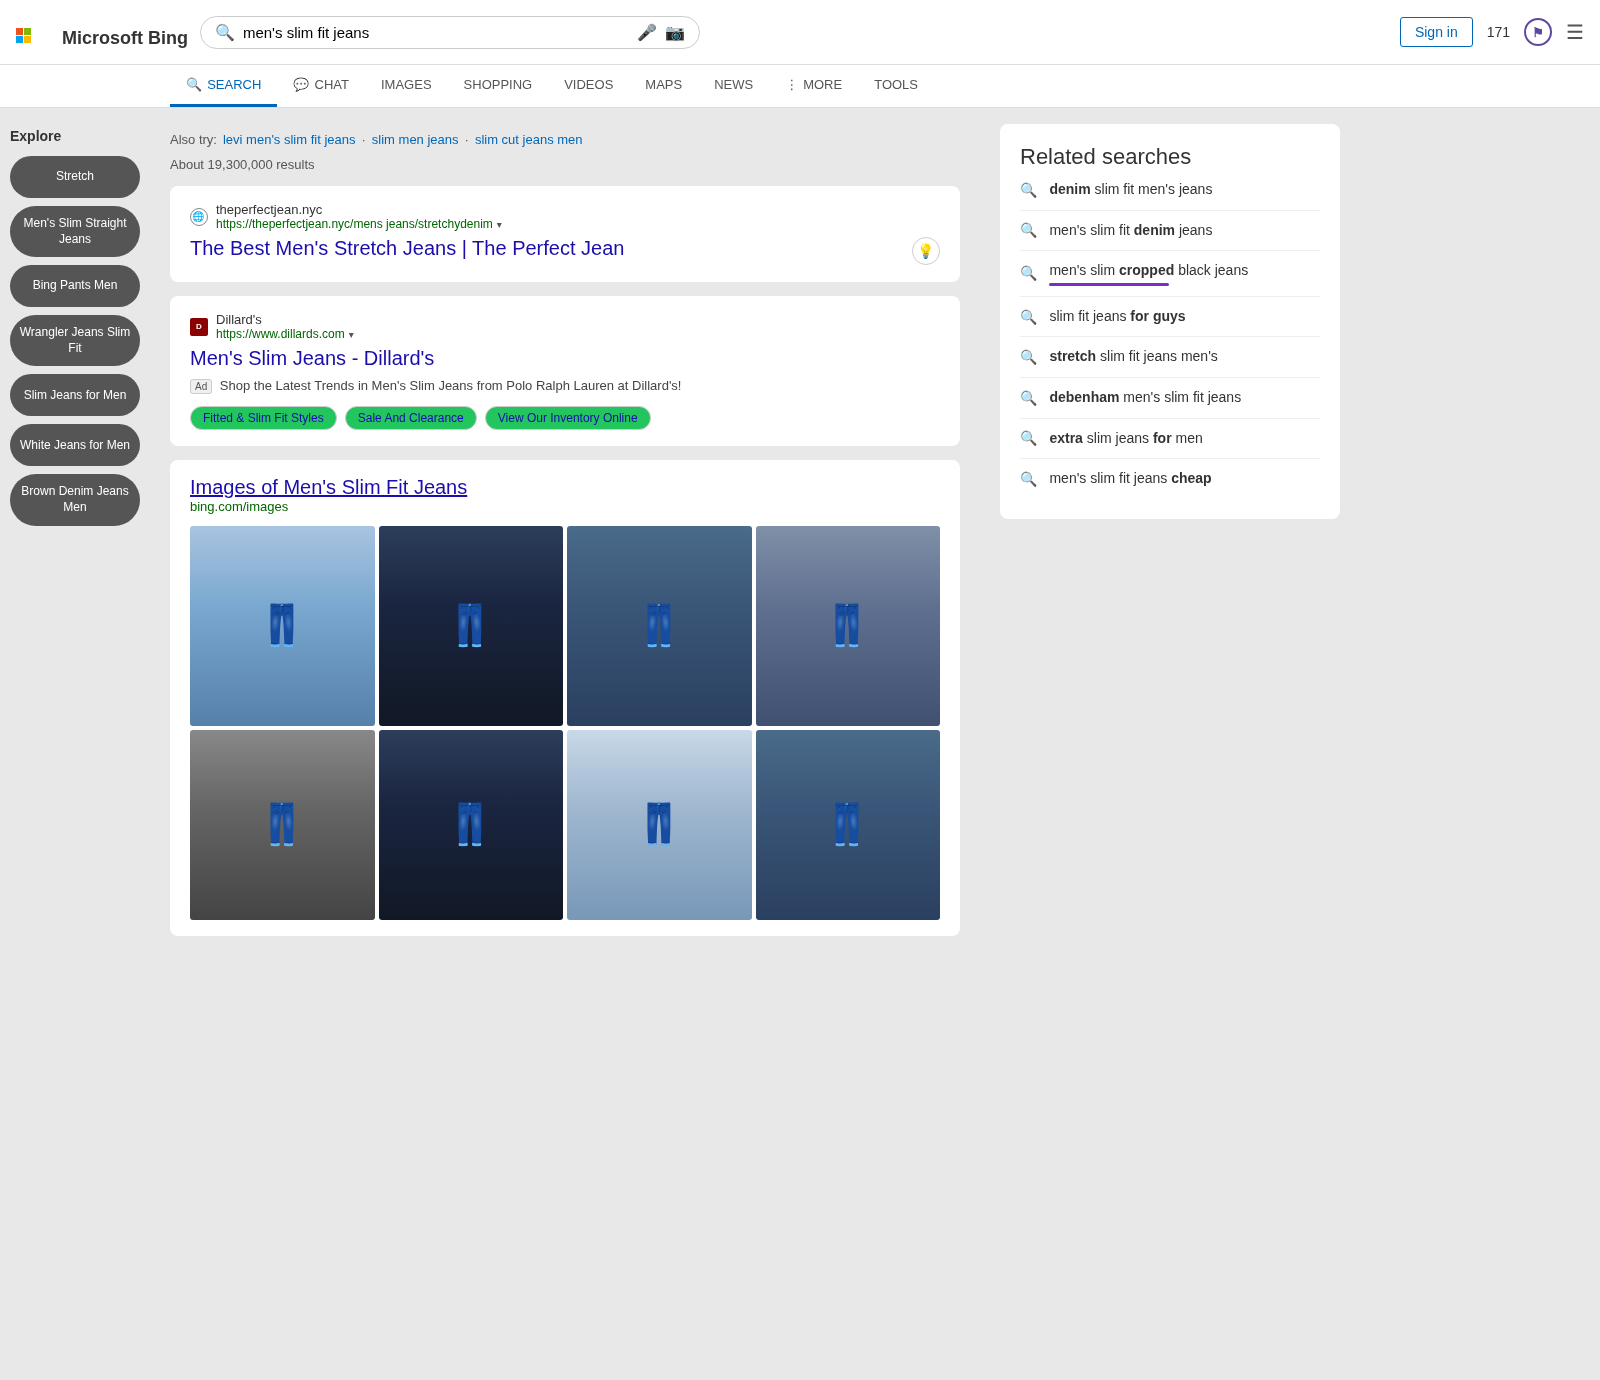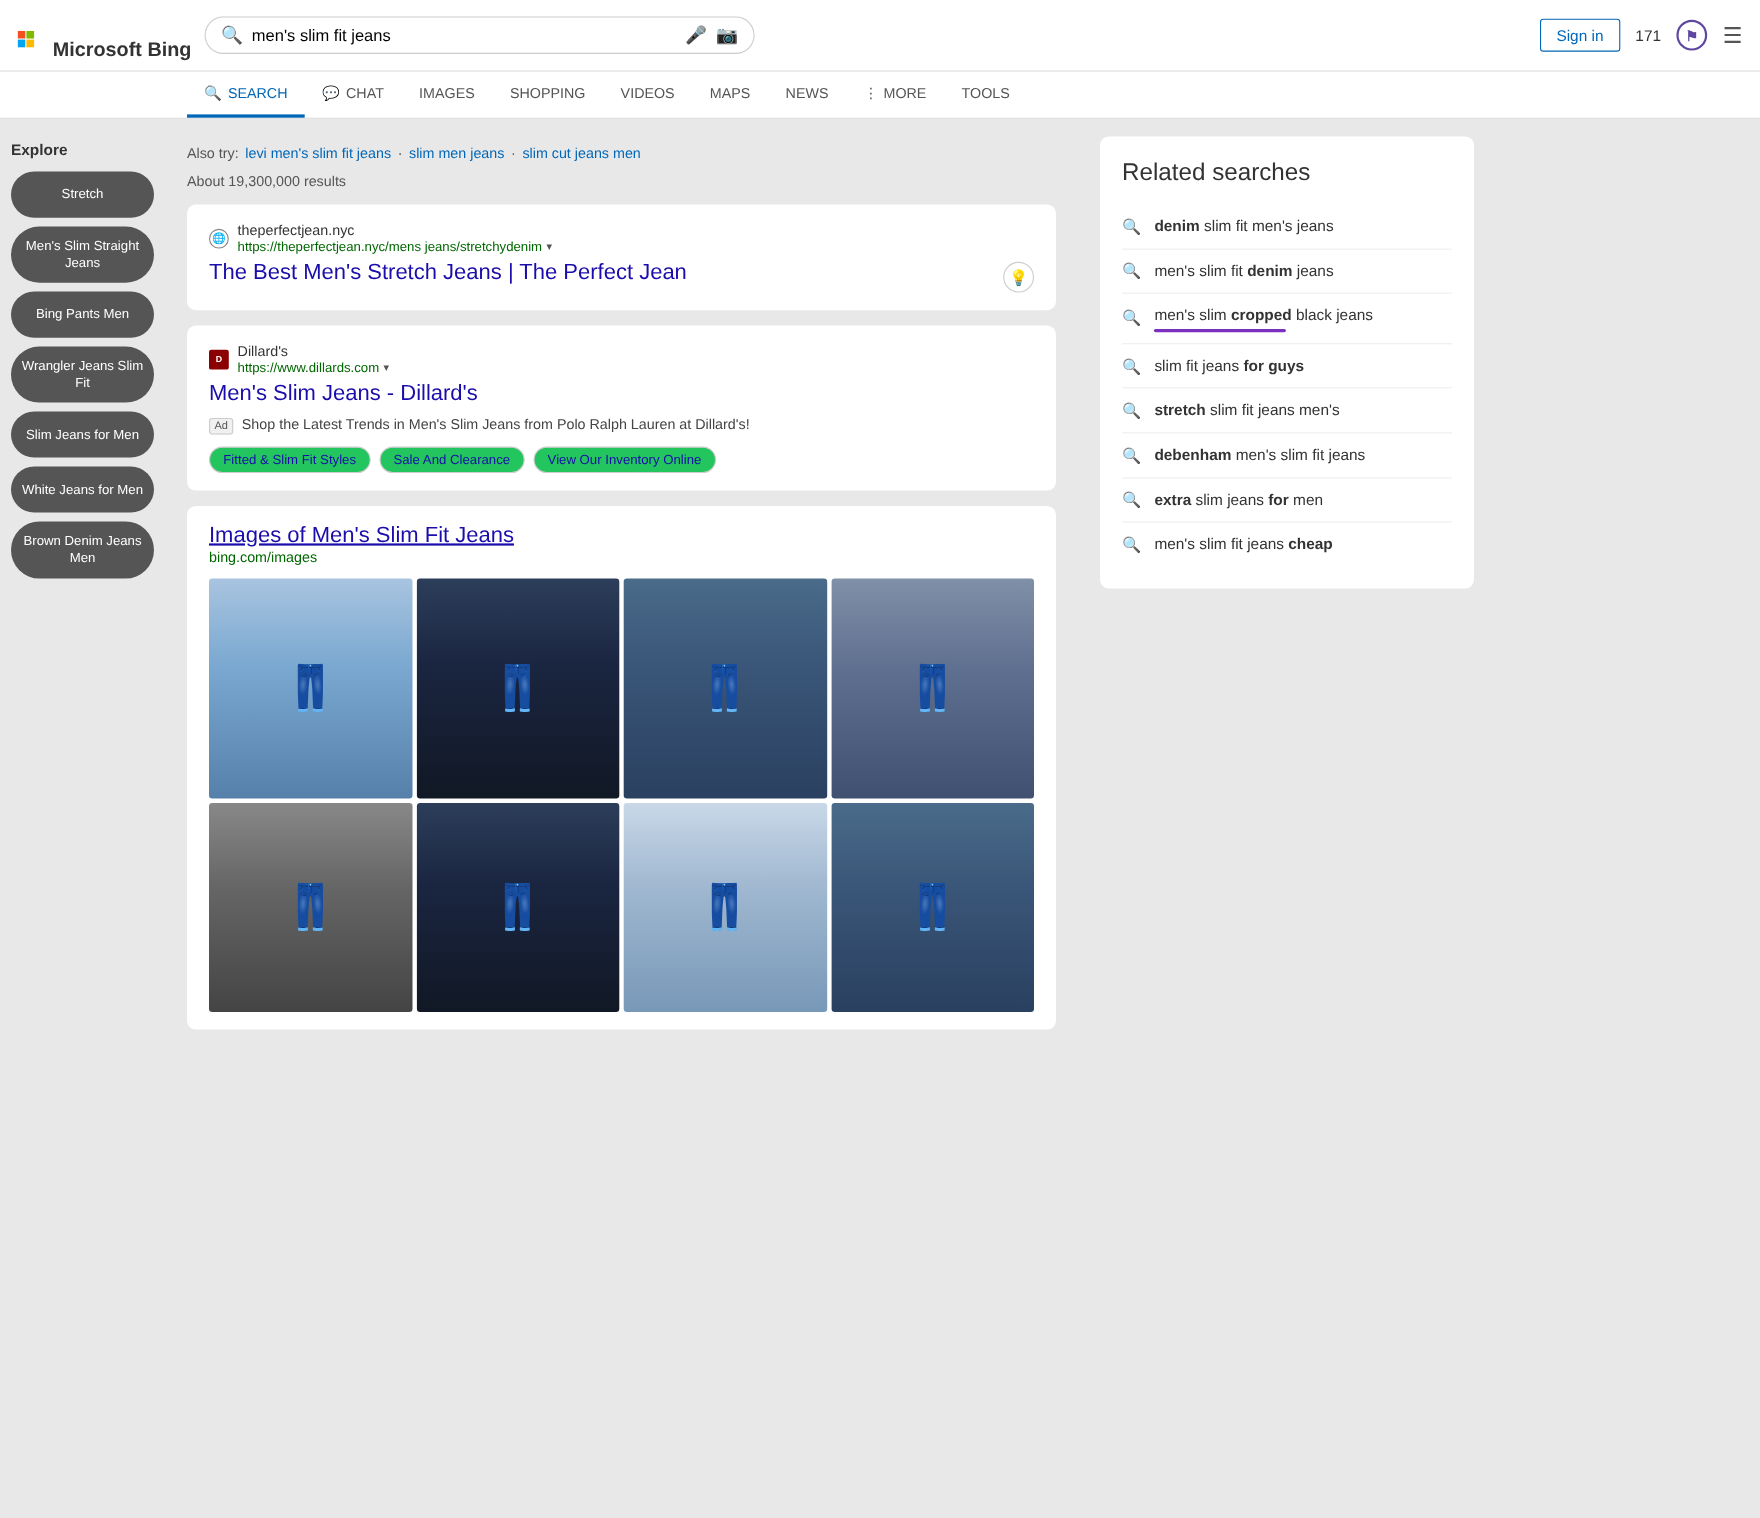--- a/index.html
+++ b/index.html
@@ -12,22 +12,22 @@
       align-items: center;
       padding: 8px 16px;
       border-bottom: 1px solid #ddd;
       gap: 12px;
       position: sticky;
       top: 0;
       z-index: 100;
     }
     .bing-logo {
       display: flex;
-      align-items: flex-end;
-      gap: 4px;
+      align-items: flex-start;
+      gap: 18px;
       font-size: 18px;
       font-weight: bold;
       color: #333;
       text-decoration: none;
       margin-top: 20px;
     }
     .bing-logo-icon {
       width: 28px;
       height: 28px;
     }
@@ -296,21 +296,21 @@
     }
     .related-searches-card {
       background: #fff;
       border-radius: 8px;
       padding: 20px;
     }
     .related-title {
       font-size: 22px;
       font-weight: normal;
       color: #333;
-      margin-bottom: 16px;
+      margin-bottom: 0;
     }
     .related-item {
       display: flex;
       align-items: center;
       gap: 12px;
       padding: 10px 0;
       border-bottom: 1px solid #eee;
       cursor: pointer;
       text-decoration: none;
       color: #333;
@@ -433,21 +433,21 @@
       <div class="result-source">
         <div class="source-globe">🌐</div>
         <div>
           <div class="source-name">theperfectjean.nyc</div>
           <div style="display:flex;align-items:center;gap:4px;">
             <span class="source-url">https://theperfectjean.nyc/mens jeans/stretchydenim</span>
             <span class="source-dropdown">▾</span>
           </div>
         </div>
       </div>
-      <div style="display:flex;justify-content:space-between;align-items:center;">
+      <div style="display:flex;justify-content:space-between;align-items:flex-start;">
         <a class="result-title" href="#">The Best Men's Stretch Jeans | The Perfect Jean</a>
         <button class="lightbulb-btn">💡</button>
       </div>
     </div>
 
     <div class="result-card">
       <div class="result-source">
         <div class="source-favicon">D</div>
         <div>
           <div class="source-name">Dillard's</div>

